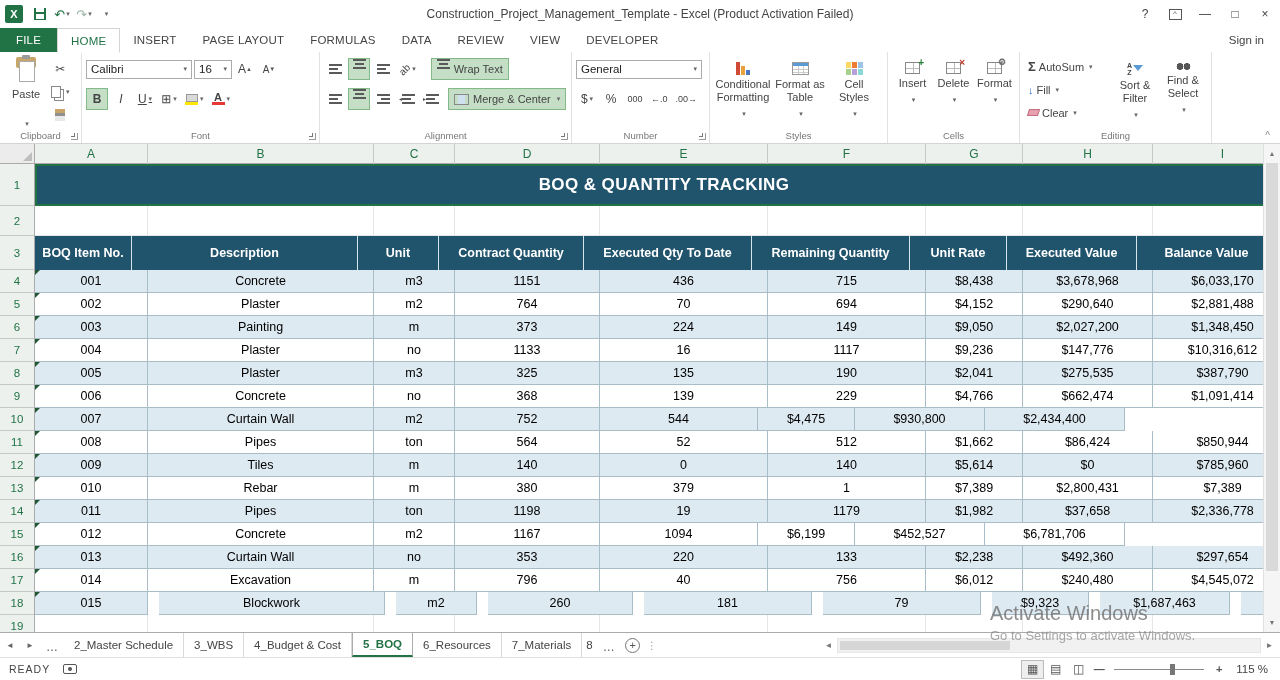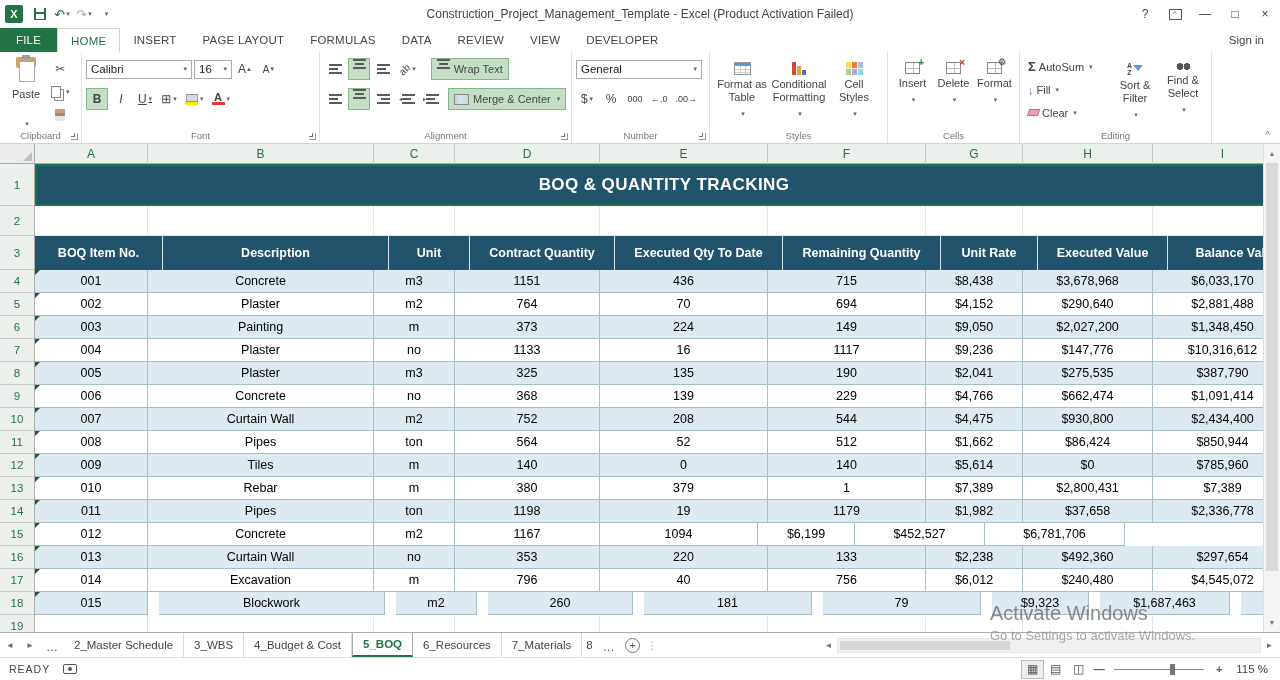--- a/index.html
+++ b/index.html
@@ -340,28 +340,28 @@
       <div class="rbtn small" style="font-size:9px">
           <span>.00→</span>
         </div>
     </div>
     <div class="rg-label">Number</div>
     <span class="dlg"></span>
   </div>
 
   <div class="rgroup" style="width:178px">
     <div style="display:flex">
+      <div class="rbtn bigbtn" style="width:58px">
+        <span class="ic-cf"></span>
+        <span>Conditional Formatting</span>
+        <span class="dda">▾</span>
+      </div>
       <div class="rbtn bigbtn" style="width:56px">
         <span class="ic-ft"></span>
         <span>Format as Table</span>
-        <span class="dda">▾</span>
-      </div>
-      <div class="rbtn bigbtn" style="width:58px">
-        <span class="ic-cf"></span>
-        <span>Conditional Formatting</span>
         <span class="dda">▾</span>
       </div>
       <div class="rbtn bigbtn" style="width:52px">
         <span class="ic-cs"></span>
         <span>Cell Styles</span>
         <span class="dda">▾</span>
       </div>
     </div>
     <div class="rg-label">Styles</div>
   </div>
@@ -481,21 +481,21 @@
         <div class="c blank" style="width: 226px;"></div>
         <div class="c blank" style="width: 81px;"></div>
         <div class="c blank" style="width: 145px;"></div>
         <div class="c blank" style="width: 168px;"></div>
         <div class="c blank" style="width: 158px;"></div>
         <div class="c blank" style="width: 97px;"></div>
         <div class="c blank" style="width: 130px;"></div>
         <div class="c blank" style="width: 140px;"></div>
       </div>
       <div class="grow" style="height: 34px;">
-        <div class="c th3" style="width: 128px;">BOQ Item No.</div>
+        <div class="c th3" style="width: 97px;">BOQ Item No.</div>
         <div class="c th3" style="width: 226px;">Description</div>
         <div class="c th3" style="width: 81px;">Unit</div>
         <div class="c th3" style="width: 145px;">Contract Quantity</div>
         <div class="c th3" style="width: 168px;">Executed Qty To Date</div>
         <div class="c th3" style="width: 158px;">Remaining Quantity</div>
         <div class="c th3" style="width: 97px;">Unit Rate</div>
         <div class="c th3" style="width: 130px;">Executed Value</div>
         <div class="c th3" style="width: 140px;">Balance Value</div>
       </div>
       <div class="grow" style="height: 23px;">
@@ -562,21 +562,20 @@
         <div class="c dc" style="width: 158px;">229</div>
         <div class="c dc" style="width: 97px;">$4,766</div>
         <div class="c dc" style="width: 130px;">$662,474</div>
         <div class="c dc" style="width: 140px;">$1,091,414</div>
       </div>
       <div class="grow" style="height: 23px;">
         <div class="c dc stripe first" style="width: 113px;">007</div>
         <div class="c dc stripe" style="width: 226px;">Curtain Wall</div>
         <div class="c dc stripe" style="width: 81px;">m2</div>
         <div class="c dc stripe" style="width: 145px;">752</div>
-        <div class="c dc stripe" style="width: 168px;">208</div>
         <div class="c dc stripe" style="width: 158px;">544</div>
         <div class="c dc stripe" style="width: 97px;">$4,475</div>
         <div class="c dc stripe" style="width: 130px;">$930,800</div>
         <div class="c dc stripe" style="width: 140px;">$2,434,400</div>
       </div>
       <div class="grow" style="height: 23px;">
         <div class="c dc first" style="width: 113px;">008</div>
         <div class="c dc" style="width: 226px;">Pipes</div>
         <div class="c dc" style="width: 81px;">ton</div>
         <div class="c dc" style="width: 145px;">564</div>

